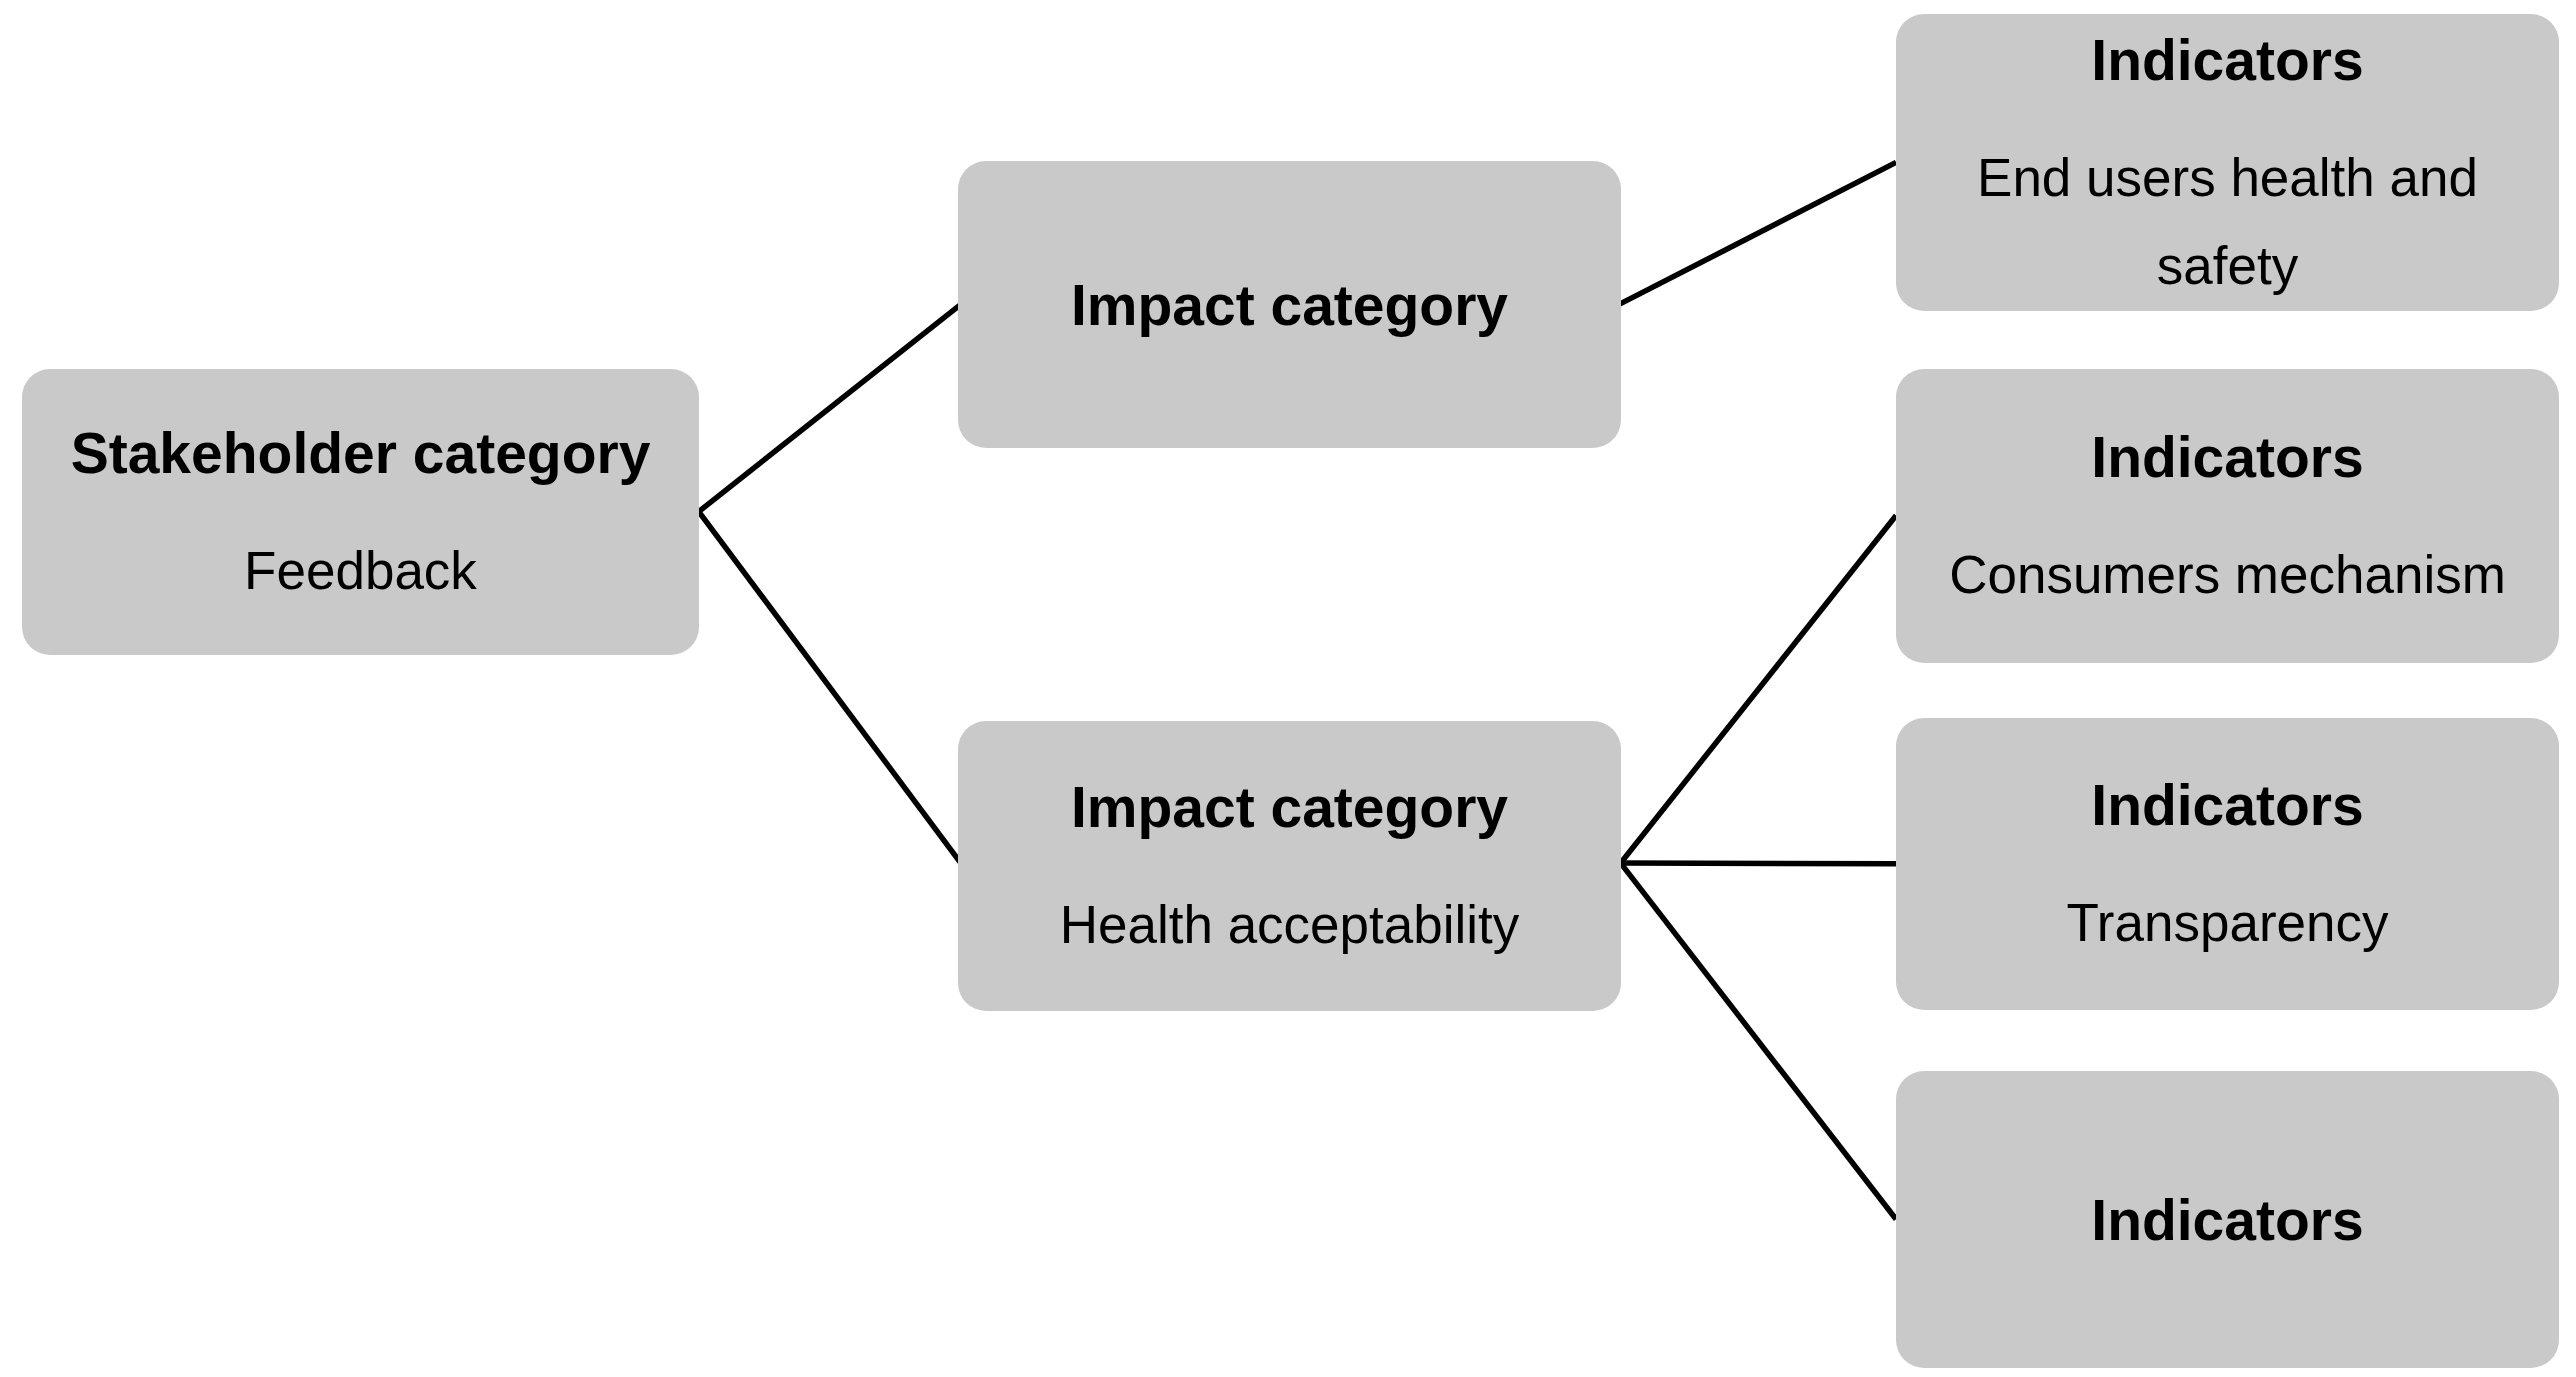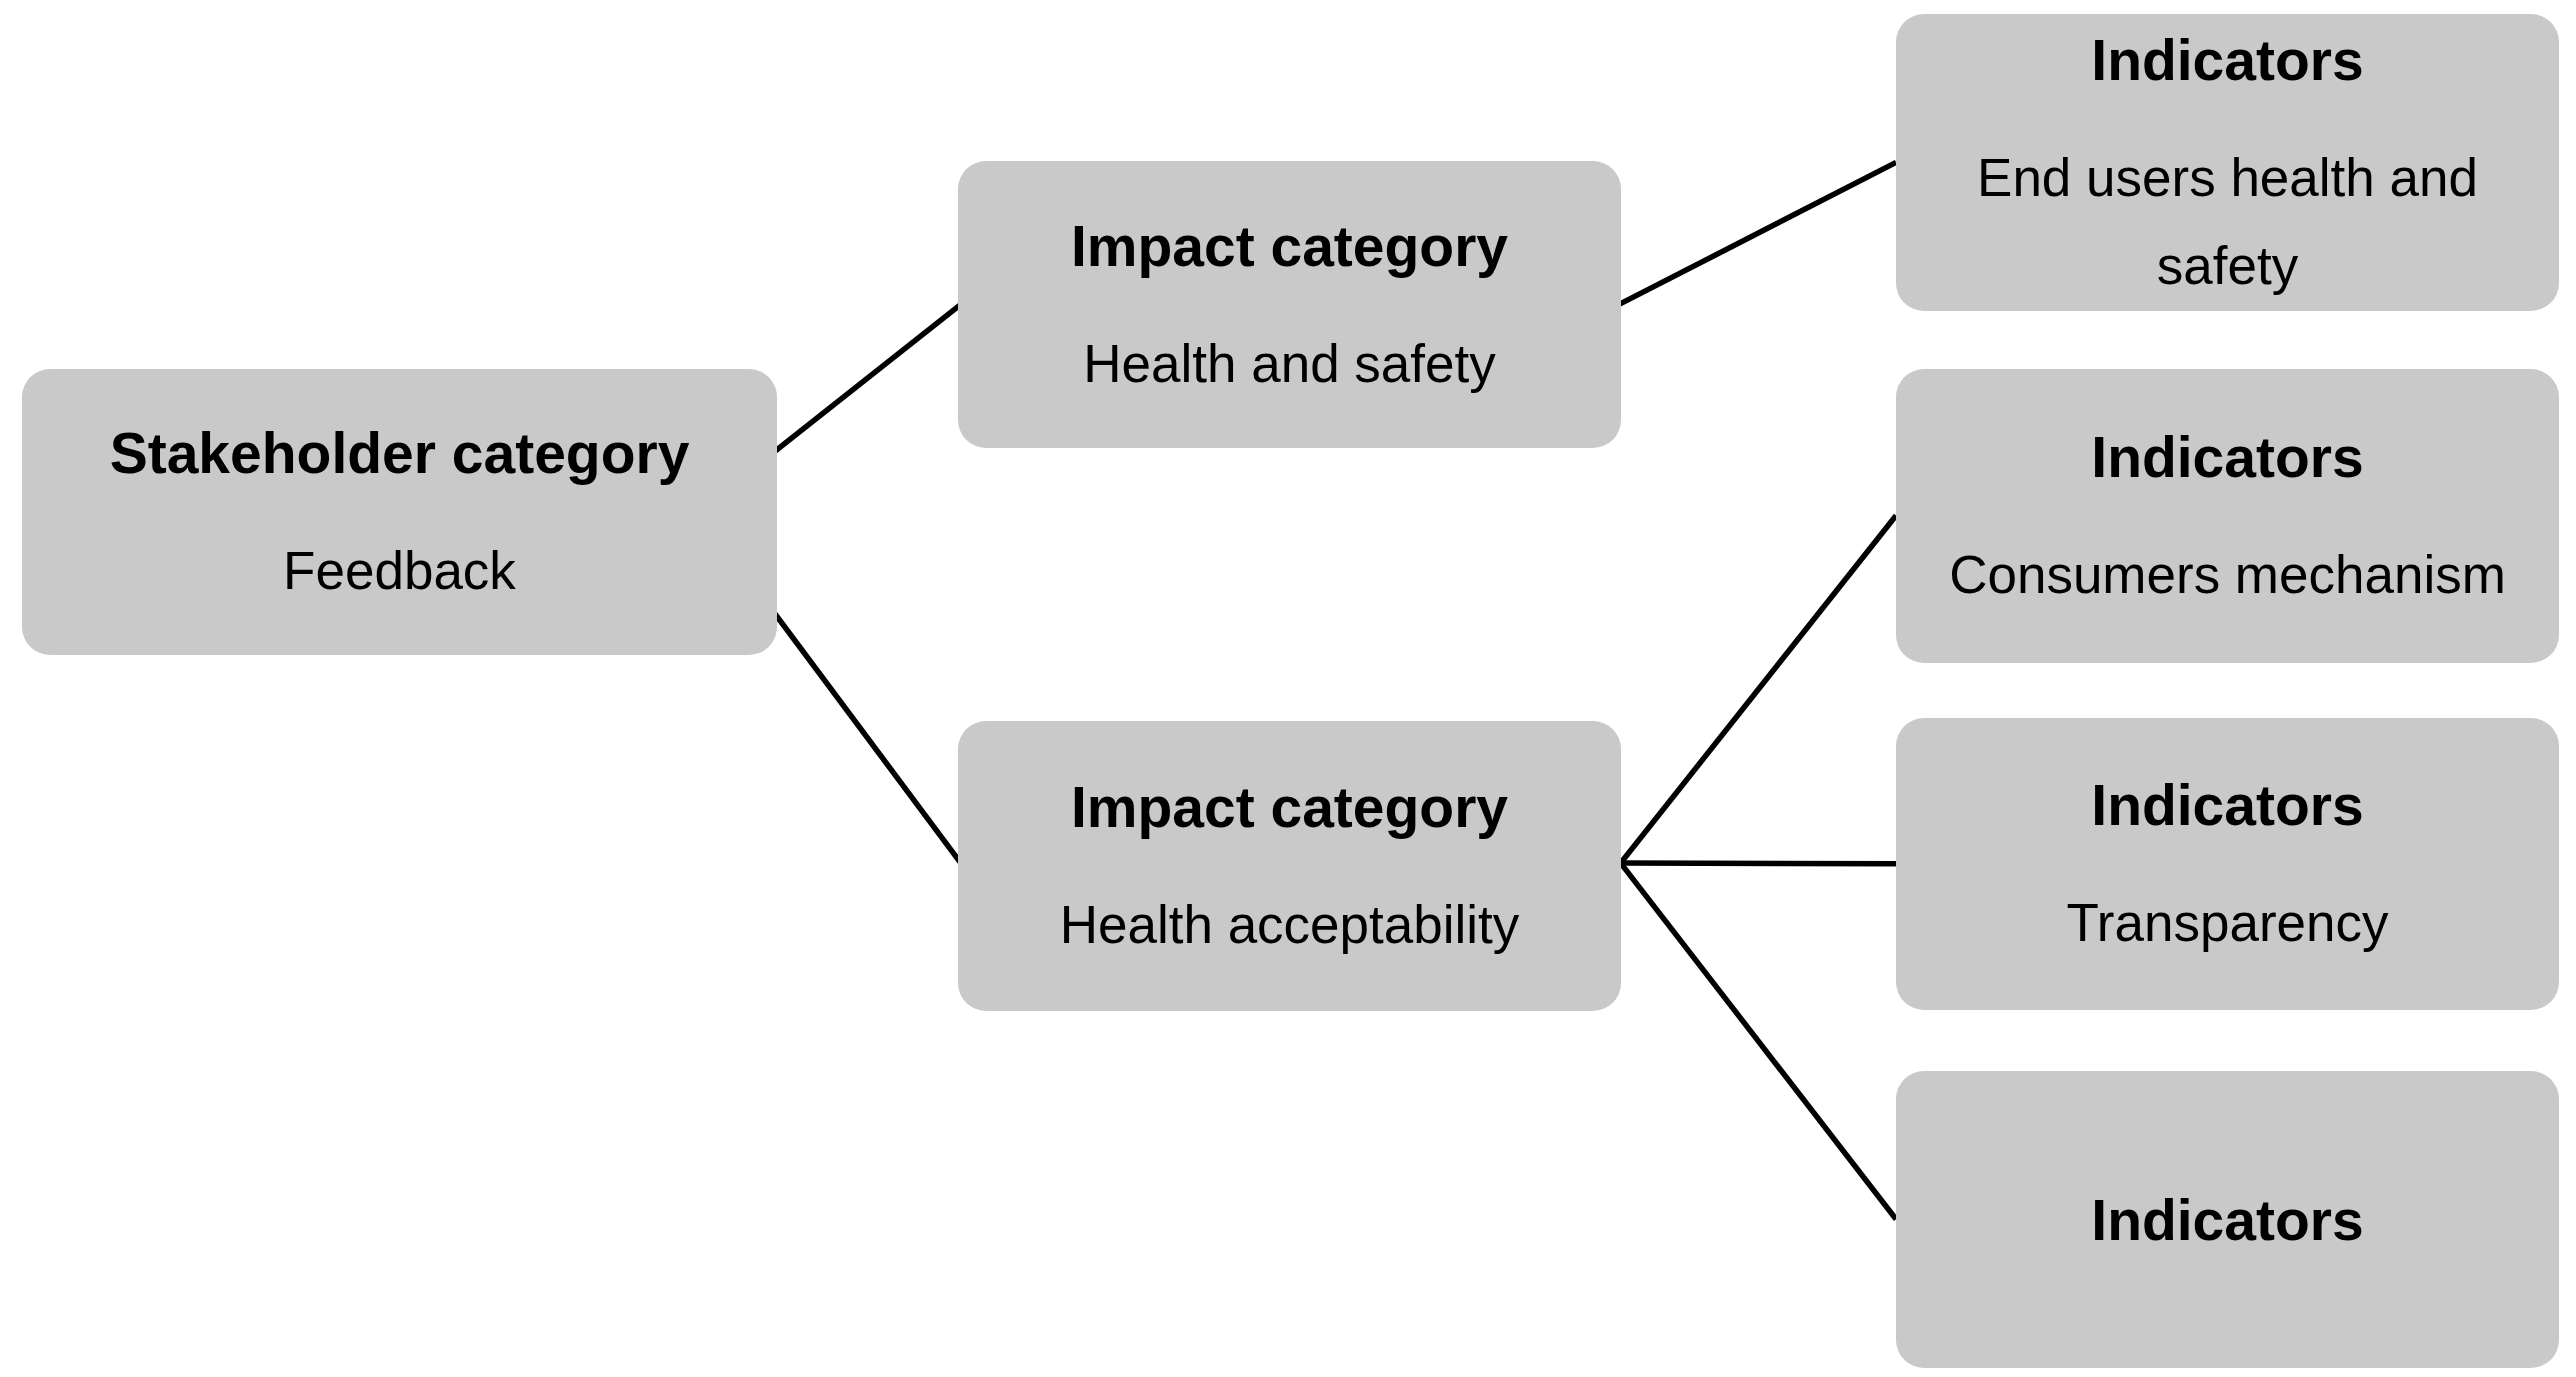--- a/index.html
+++ b/index.html
@@ -70,28 +70,27 @@
 
   <svg class="edges" viewBox="0 0 3282 1755" aria-hidden="true">
     <line x1="890" y1="652" x2="1224" y2="388"></line>
     <line x1="890" y1="652" x2="1224" y2="1100"></line>
     <line x1="2063" y1="388" x2="2416" y2="207"></line>
     <line x1="2065" y1="1100" x2="2416" y2="657"></line>
     <line x1="2065" y1="1100" x2="2416" y2="1101"></line>
     <line x1="2065" y1="1100" x2="2416" y2="1554"></line>
   </svg>
 
-  <div class="node" style="left:22px;   top:369px;  width:755px; height:286px;">
+  <div class="node" style="left:22px;   top:369px;  width:677px; height:286px;">
     <div class="node-title">Stakeholder category</div>
     <div class="node-body">Feedback</div>
   </div>
 
   <div class="node" style="left:958px; top:161px;  width:663px; height:287px;">
     <div class="node-title">Impact category</div>
-    <div class="node-body">Health and safety</div>
   </div>
 
   <div class="node" style="left:958px; top:721px;  width:663px; height:290px;">
     <div class="node-title">Impact category</div>
     <div class="node-body">Health acceptability</div>
   </div>
 
   <div class="node" style="left:1896px; top:14px;   width:663px; height:297px;">
     <div class="node-title">Indicators</div>
     <div class="node-body">End users health and

